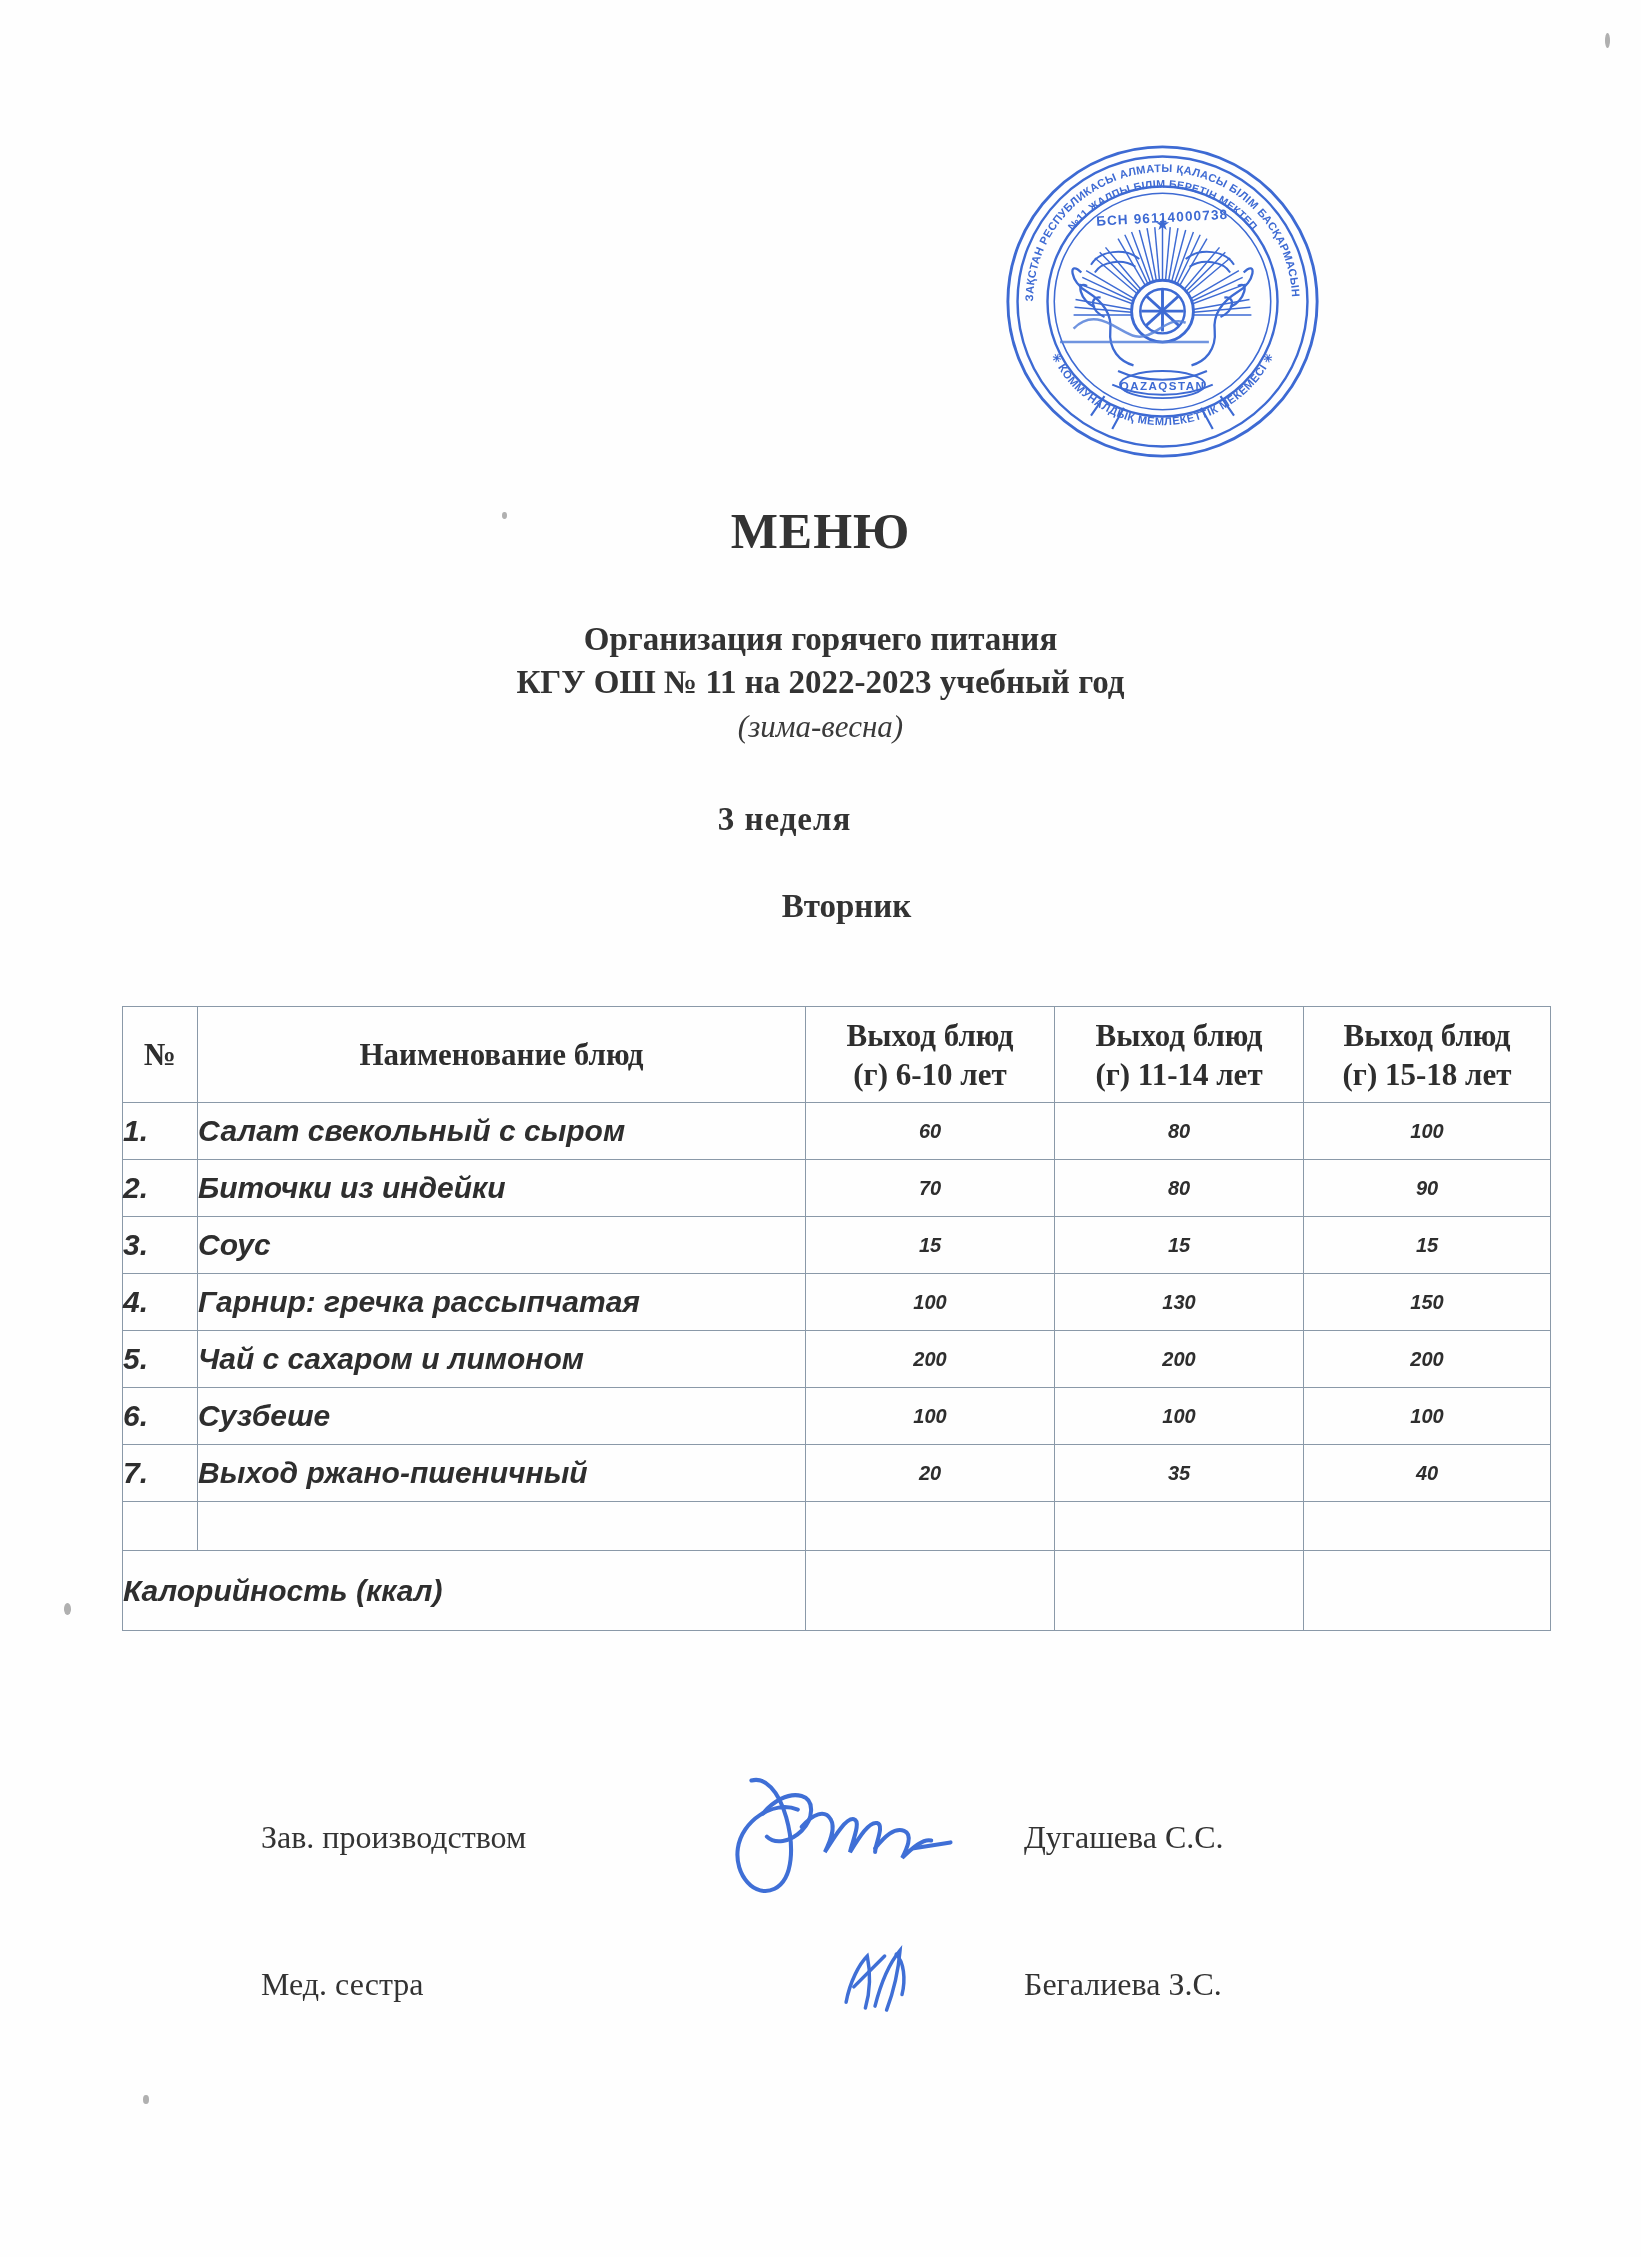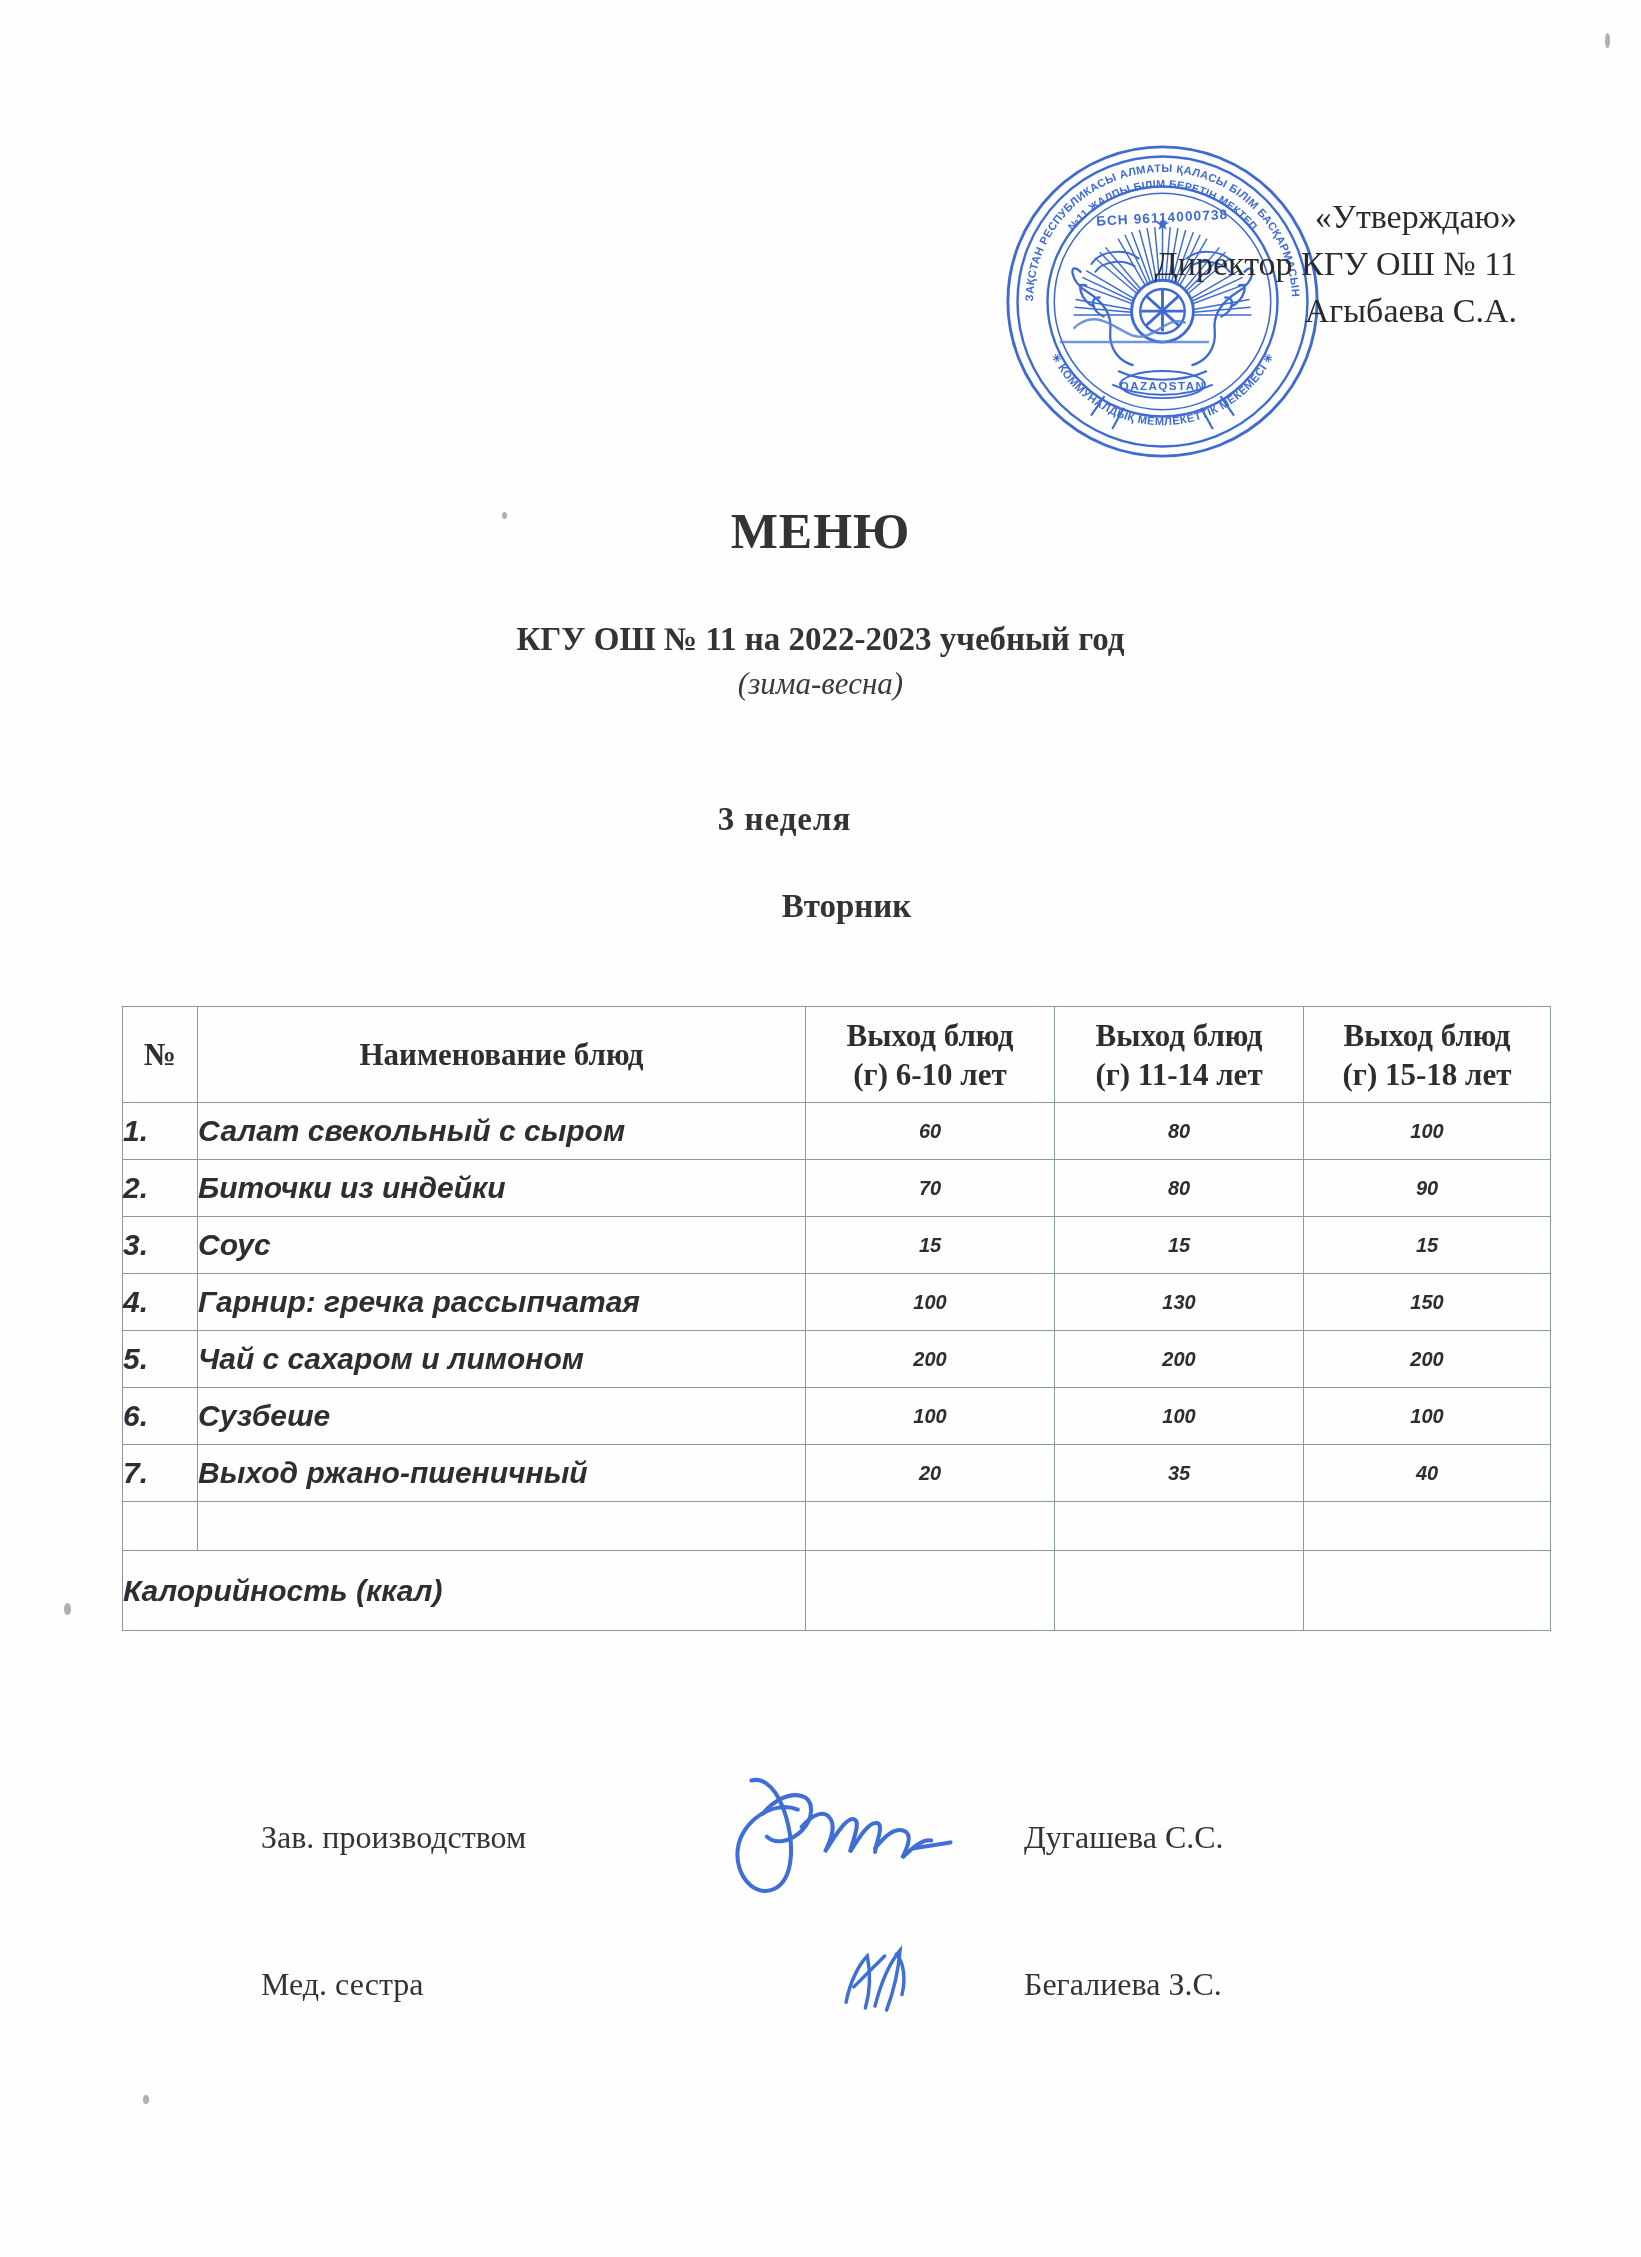--- a/index.html
+++ b/index.html
@@ -340,29 +340,25 @@
         <text x="0" y="78" fill="#2f5fd0" font-size="12" font-family="'Liberation Sans', sans-serif" font-weight="bold" text-anchor="middle" letter-spacing="1.5">QAZAQSTAN</text>
       </g>
 
       <g stroke="#4a78d8" stroke-width="2.6" fill="none" opacity="0.85">
         <path d="M 72,192 C 96,168 118,196 136,200 C 156,204 168,178 188,186"></path>
         <path d="M 58,206 L 212,206"></path>
       </g>
     </svg>
   </div>
 
-  <div class="approval">
-    <div class="line">«Утверждаю»</div>
-    <div class="line">Директор КГУ ОШ № 11</div>
-    <div class="line">Агыбаева С.А.</div>
-  </div>
 
   <div class="doc-title">МЕНЮ</div>
 
   <div class="subtitle-block">
+    <div class="subtitle-line">Организация горячего питания</div>
     <div class="subtitle-line">КГУ ОШ № 11 на 2022-2023 учебный год</div>
     <div class="subtitle-italic">(зима-весна)</div>
   </div>
 
   <div class="week-line">3  неделя</div>
   <div class="day-line">Вторник</div>
 
   <div class="menu-table-wrap">
     <table class="menu">
       <colgroup>

